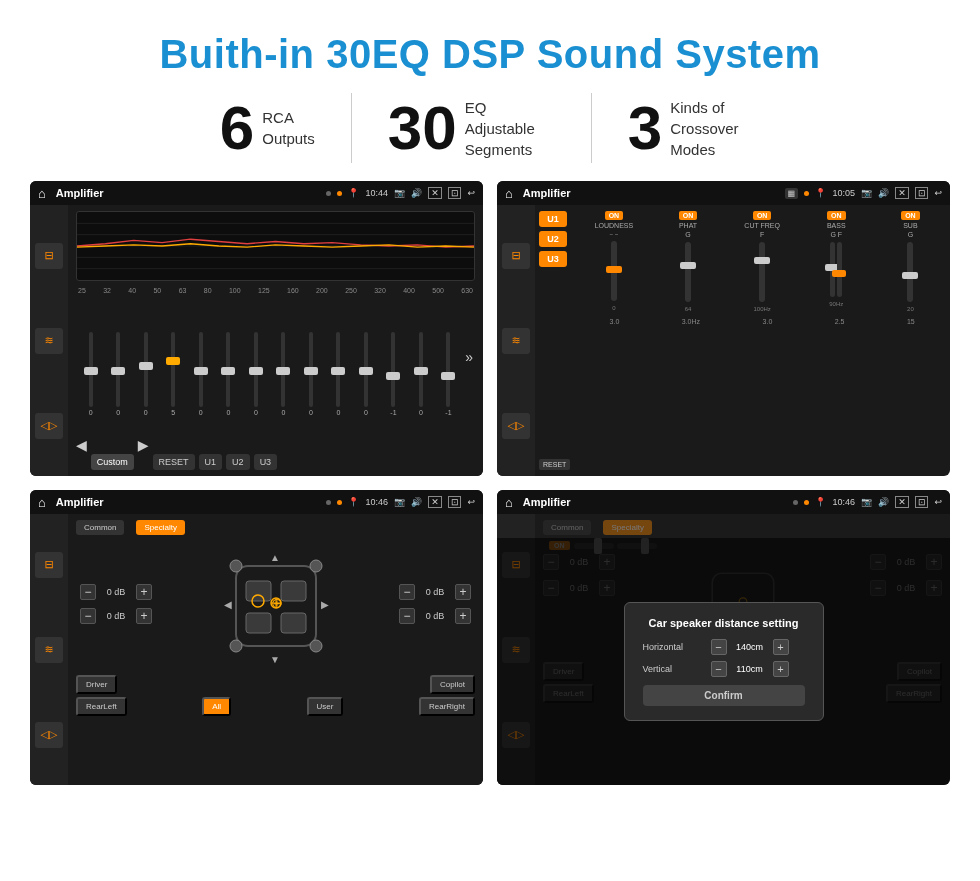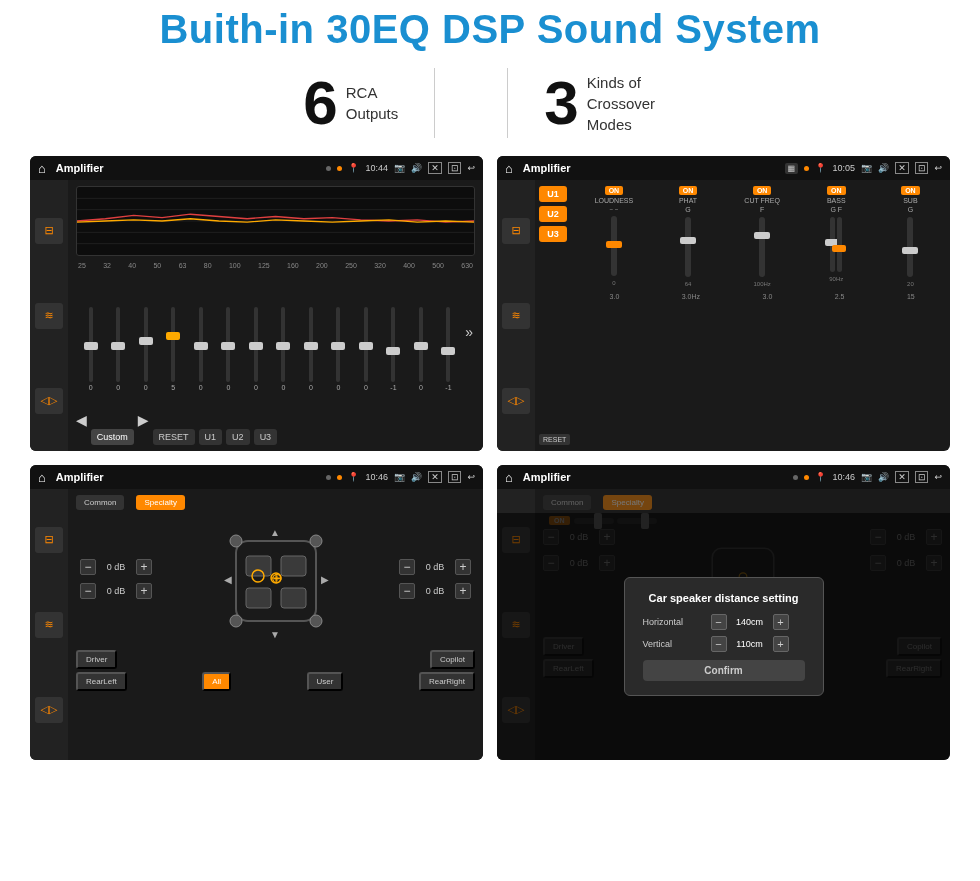--- a/index.html
+++ b/index.html
@@ -8,21 +8,21 @@
       height: 881px;
       background: #ffffff;
       font-family: Arial, sans-serif;
       overflow: hidden;
     }
 
     .page-wrapper {
       width: 980px;
       height: 881px;
       background: #fff;
-      padding: 7px 30px;
+      padding: 32px 30px;
     }
 
     
     .main-title {
       text-align: center;
       font-size: 40px;
       font-weight: 900;
       color: #1a8fd1;
       margin-bottom: 16px;
       letter-spacing: 0.5px;
@@ -438,20 +438,25 @@
   <div class="features-row">
     <div class="feature-item">
       <span class="feature-number">6</span>
       <div class="feature-desc">
         <div>RCA</div>
         <div>Outputs</div>
       </div>
     </div>
     <div class="feature-divider"></div>
     <div class="feature-item">
+      <span class="feature-number">30</span>
+      <div class="feature-desc">
+        <div>EQ Adjustable</div>
+        <div>Segments</div>
+      </div>
     </div>
     <div class="feature-divider"></div>
     <div class="feature-item">
       <span class="feature-number">3</span>
       <div class="feature-desc">
         <div>Kinds of</div>
         <div>Crossover Modes</div>
       </div>
     </div>
   </div>

